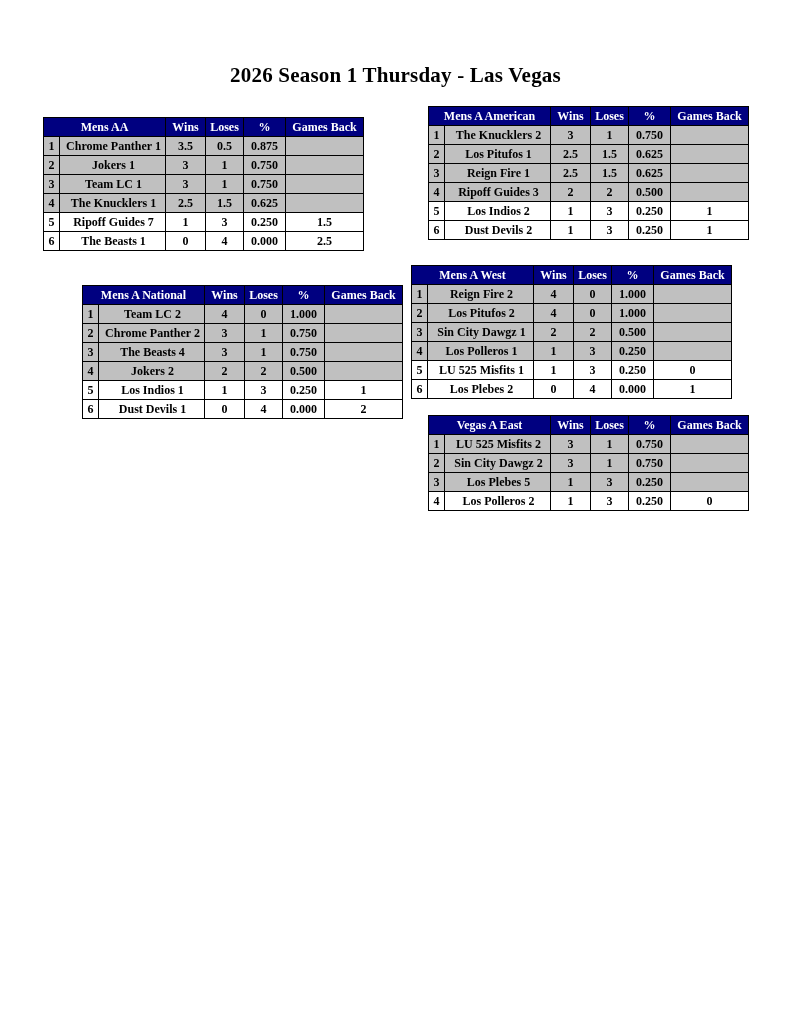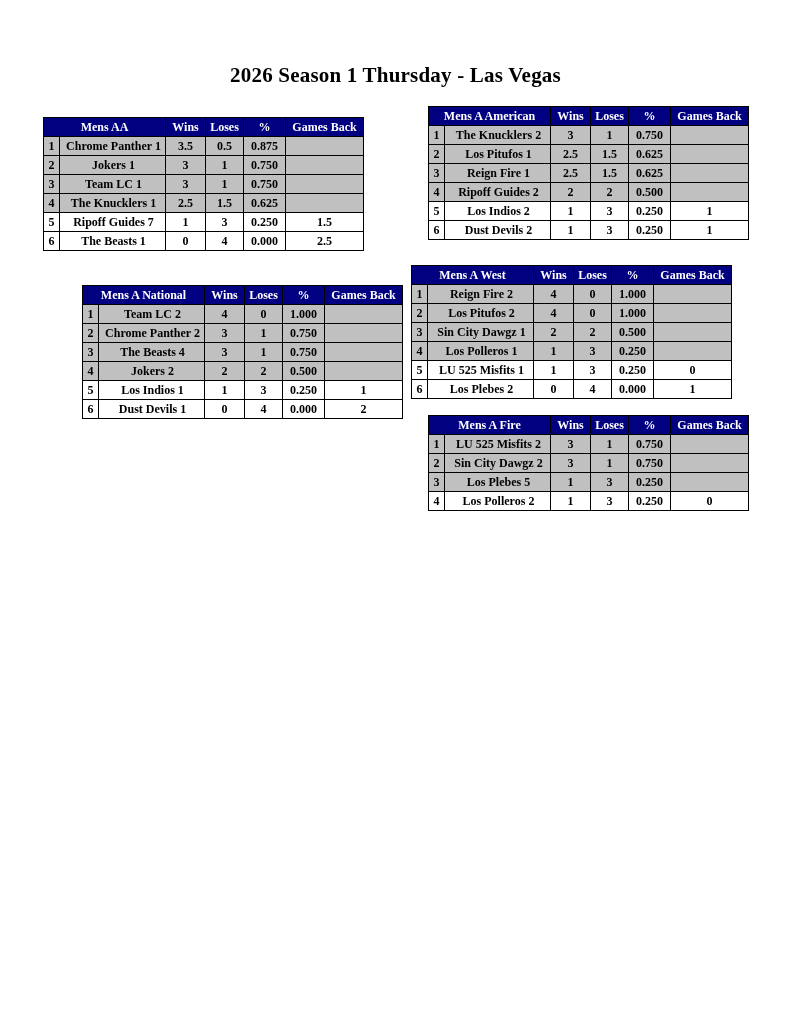--- a/index.html
+++ b/index.html
@@ -181,21 +181,21 @@
           <tr class="shaded">
             <td class="rank">3</td>
             <td class="team">Reign Fire 1</td>
             <td>2.5</td>
             <td>1.5</td>
             <td>0.625</td>
             <td></td>
           </tr>
           <tr class="shaded">
             <td class="rank">4</td>
-            <td class="team">Ripoff Guides 2</td>
+            <td class="team">Ripoff Guides 3</td>
             <td>2</td>
             <td>2</td>
             <td>0.500</td>
             <td></td>
           </tr>
           <tr class="">
             <td class="rank">5</td>
             <td class="team">Los Indios 2</td>
             <td>1</td>
             <td>3</td>
@@ -360,21 +360,21 @@
         <colgroup>
           <col class="c-rank">
           <col class="c-team">
           <col class="c-wins">
           <col class="c-loses">
           <col class="c-pct">
           <col class="c-gb">
         </colgroup>
         <thead>
           <tr>
-            <th colspan="2">Mens A Fire</th>
+            <th colspan="2">Vegas A East</th>
             <th>Wins</th>
             <th>Loses</th>
             <th>%</th>
             <th>Games Back</th>
           </tr>
         </thead>
         <tbody>
           <tr class="shaded">
             <td class="rank">1</td>
             <td class="team">LU 525 Misfits 2</td>

